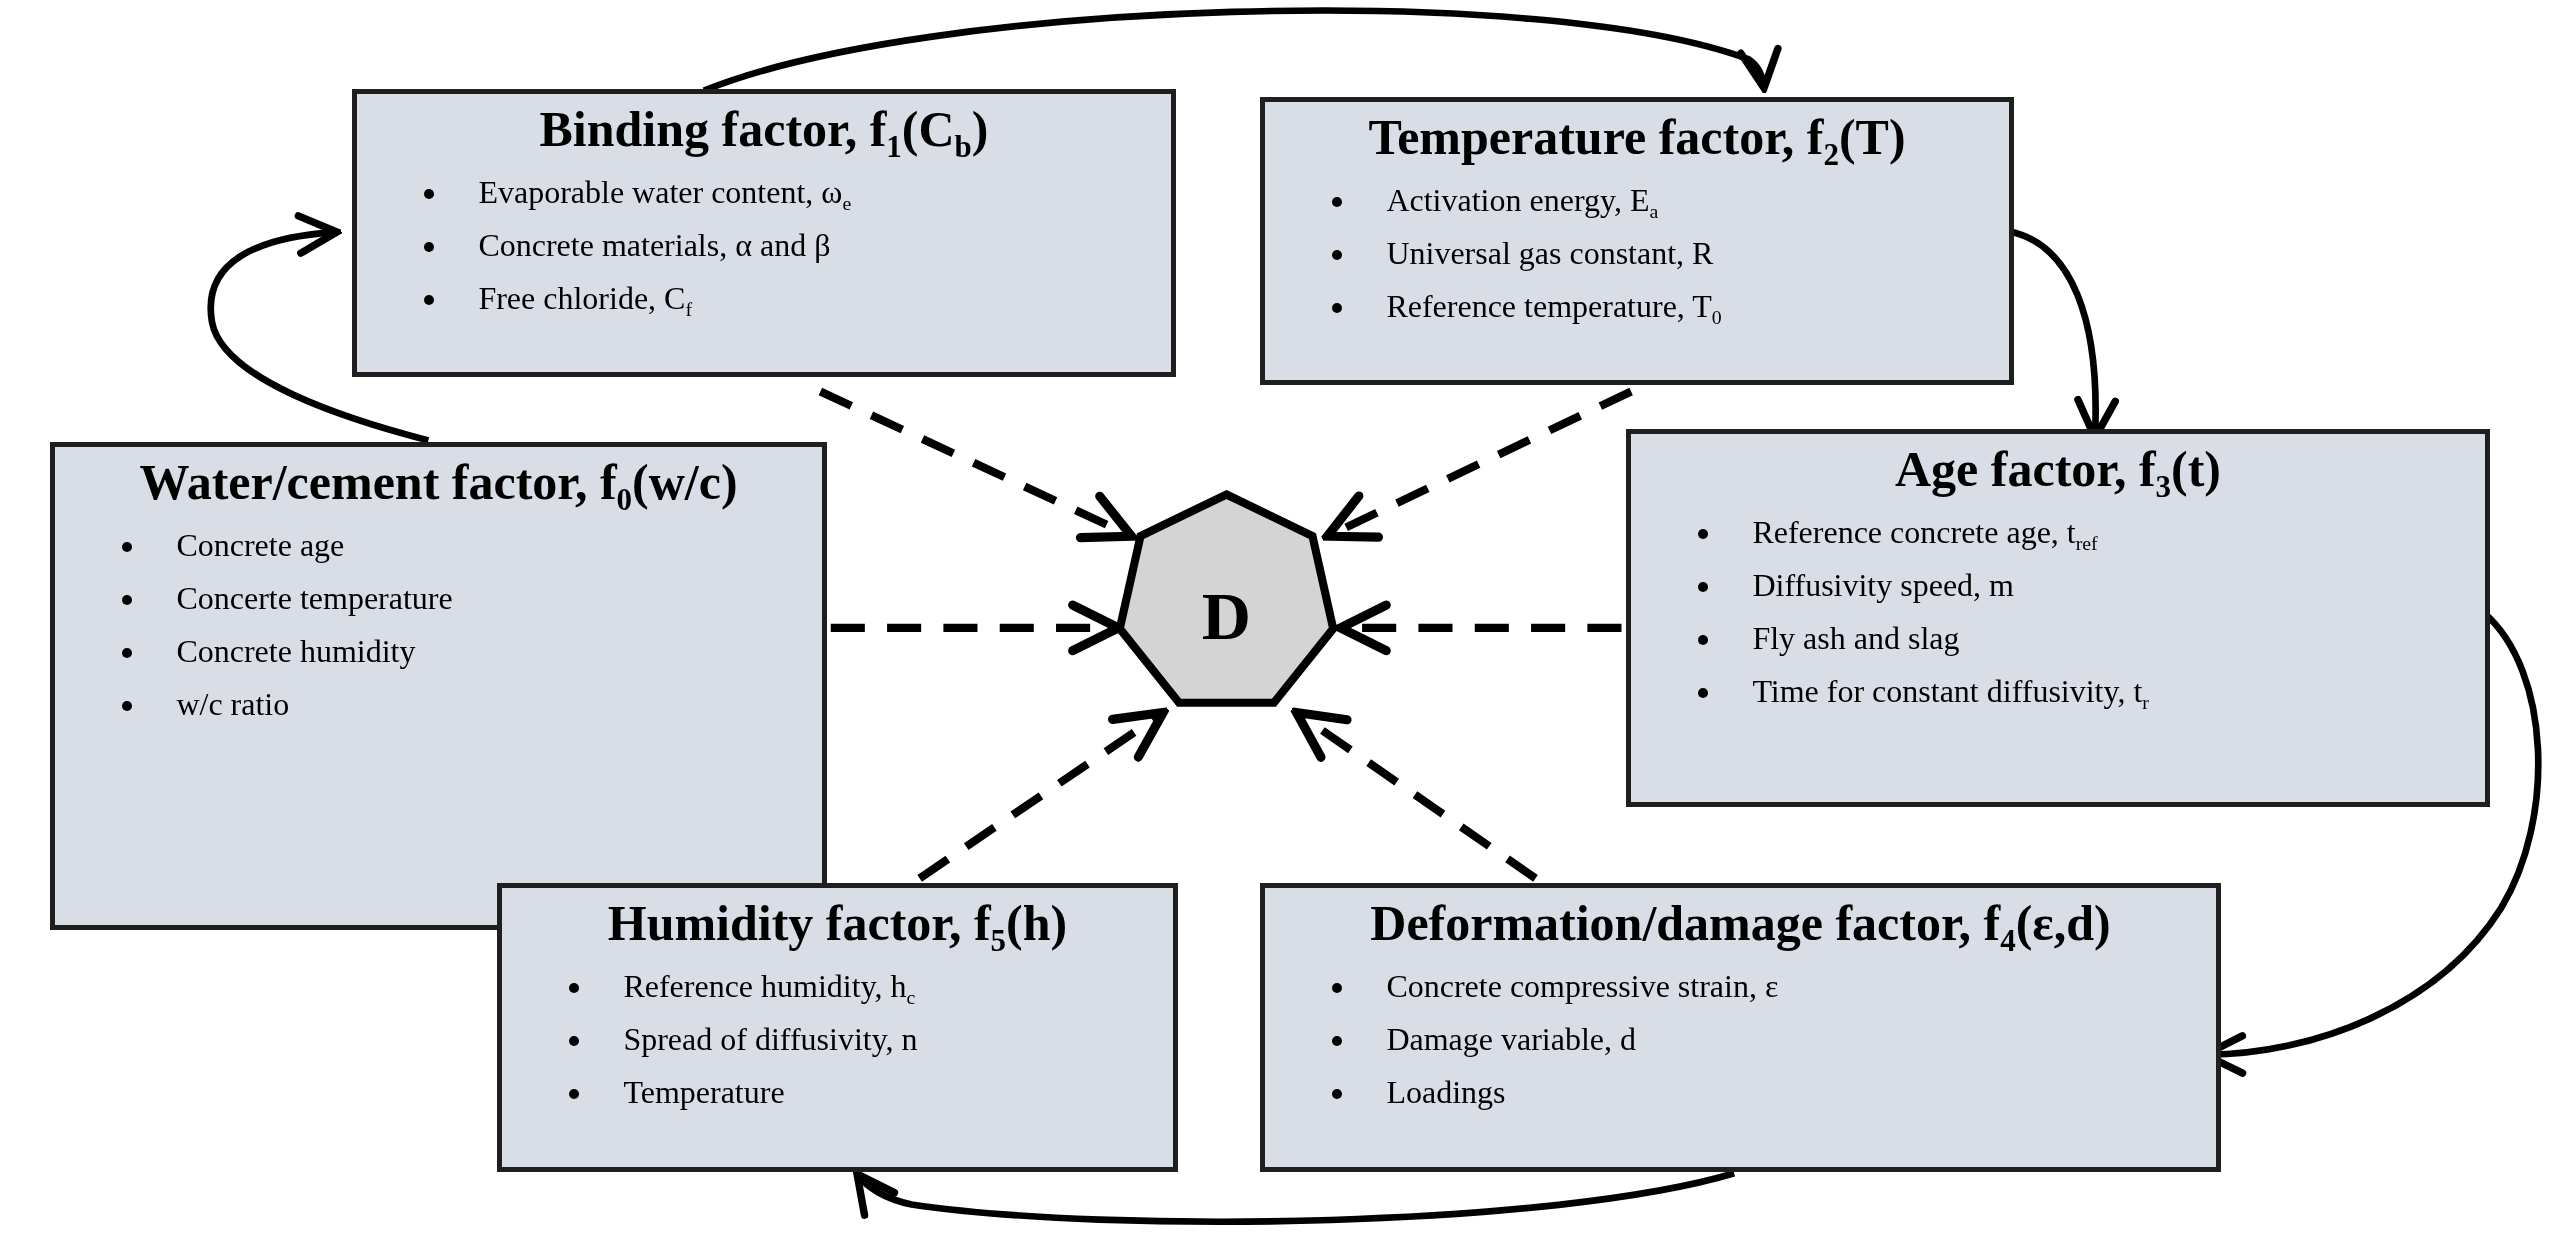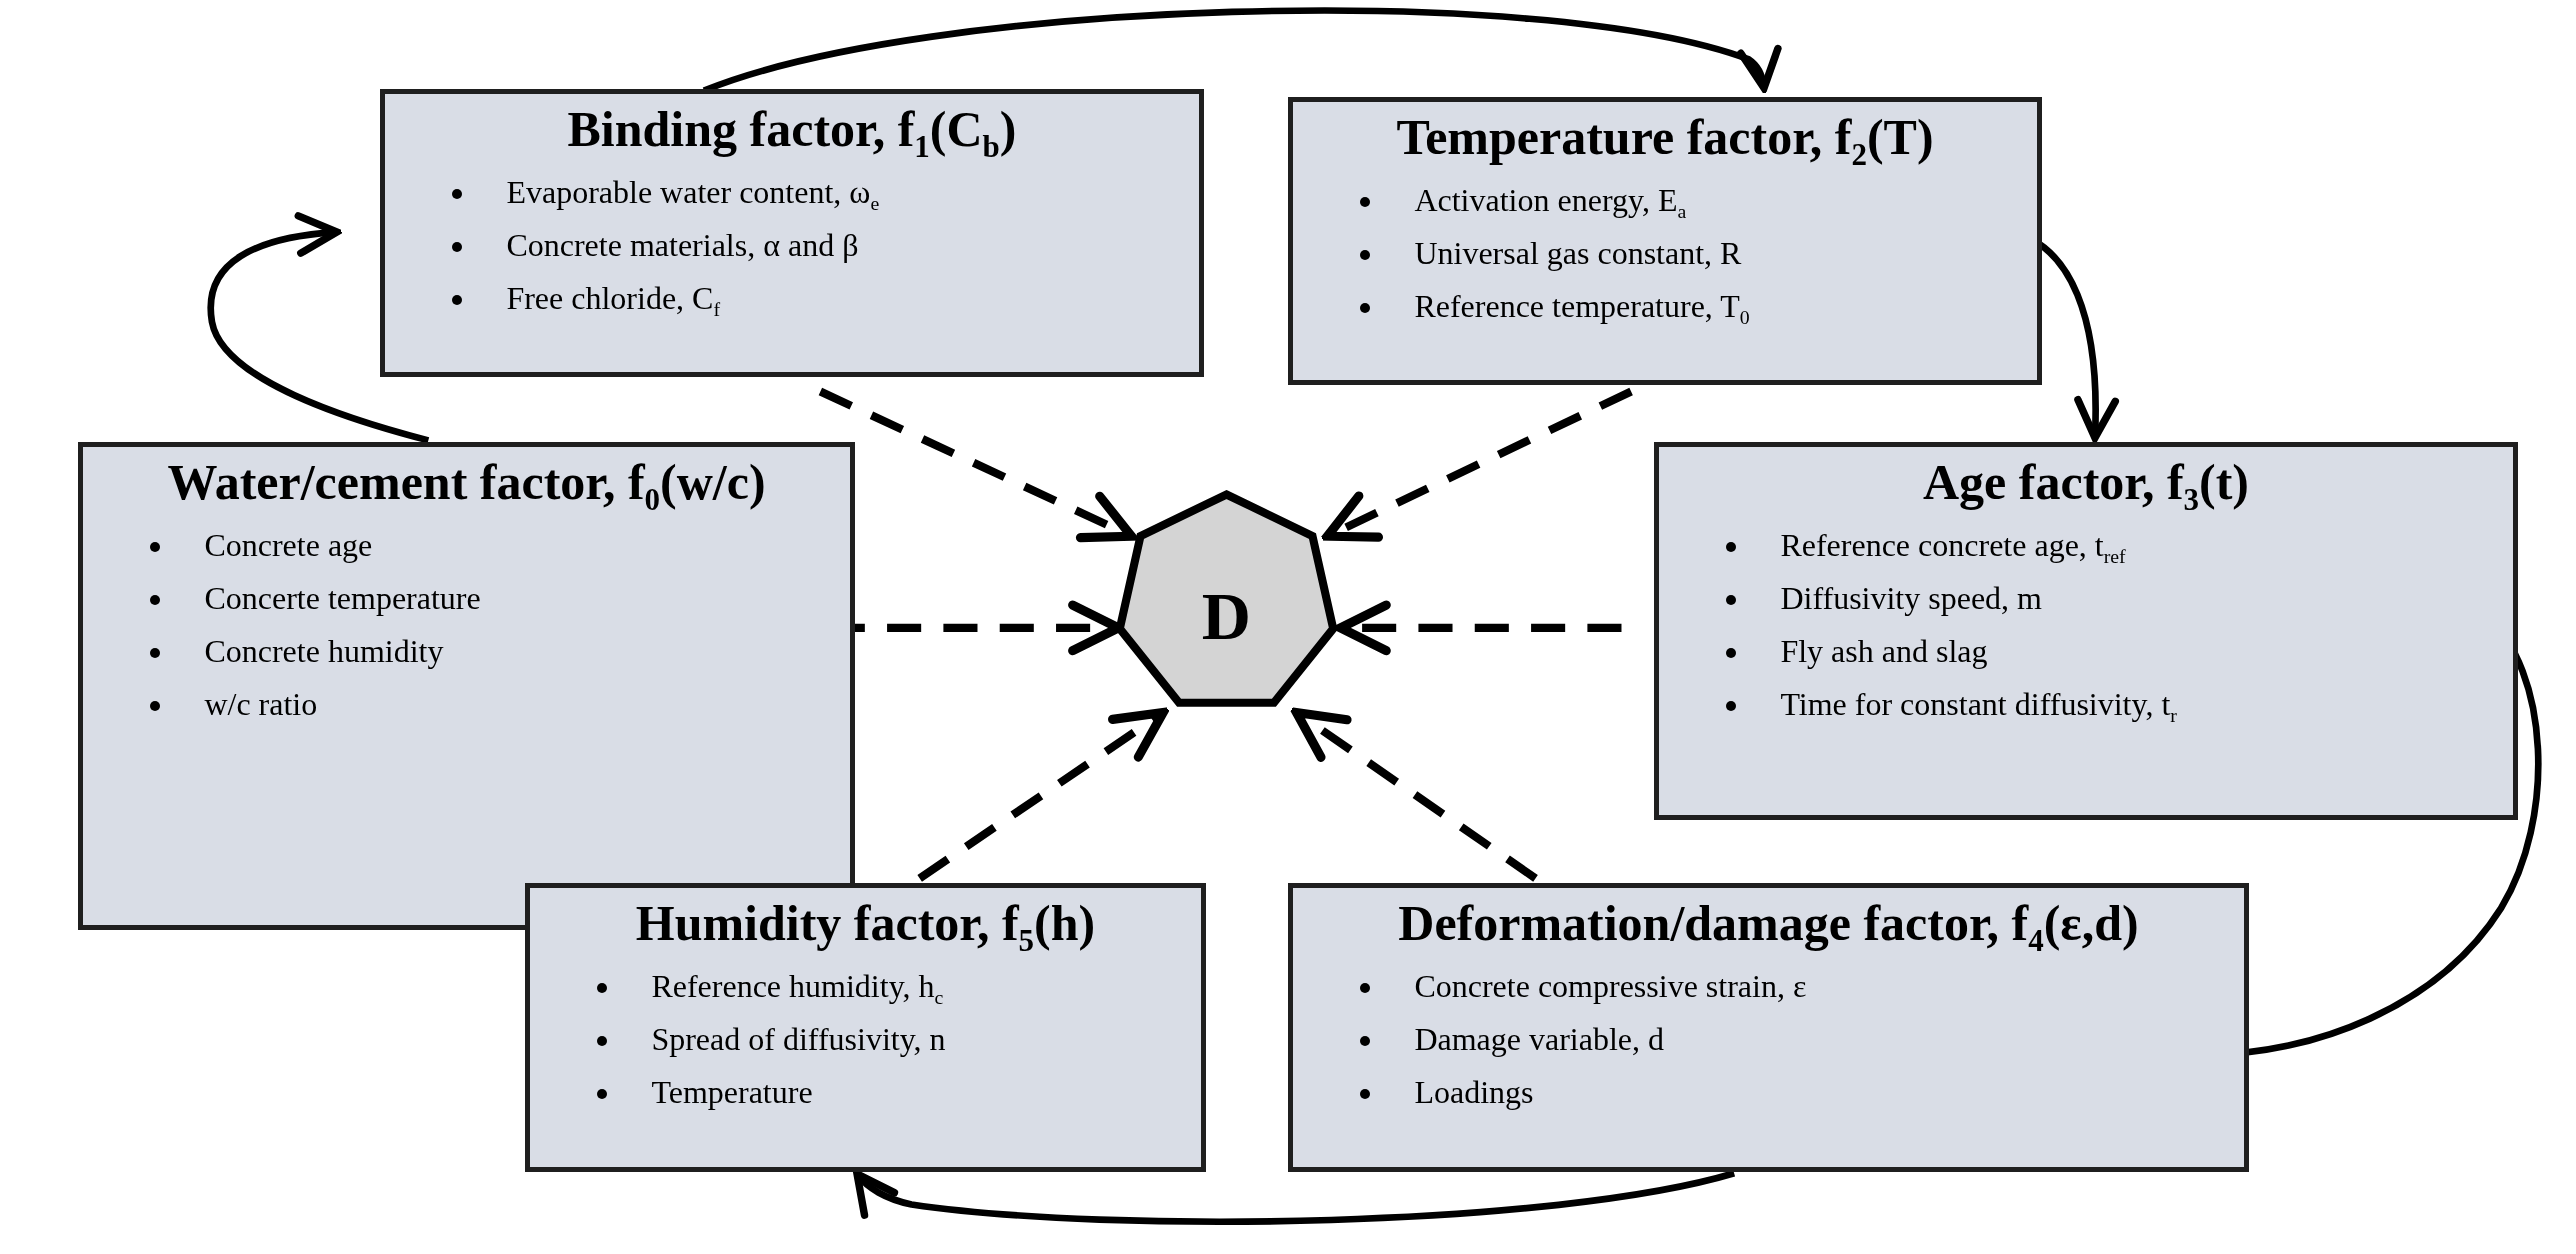--- a/index.html
+++ b/index.html
@@ -22,21 +22,20 @@
   #arrows path.flow{fill:none;stroke:var(--line);stroke-width:9;}
   #arrows path.input{fill:none;stroke:var(--line);stroke-width:11;stroke-dasharray:46 30;}
   #arrows polygon{fill:var(--heptagon-fill);stroke:var(--line);stroke-width:11;stroke-linejoin:miter;}
   #arrows text{font-family:"Liberation Serif", serif;font-weight:bold;font-size:92px;fill:var(--text);}
   .box{
     position:absolute;
     background:var(--box-fill);
     border:5.2px solid var(--box-border);
     box-sizing:border-box;
     padding:6px 10.4px 6px 10.4px;
-    margin-left:28px;
   }
   .box .title{
     font-weight:bold;
     font-size:50px;
     line-height:1.16;
     text-align:center;
     white-space:nowrap;
   }
   .box ul{
     margin:10.4px 0 0 0;
@@ -48,21 +47,21 @@
     line-height:1.14;
     padding-left:28px;
     margin-top:16.3px;
     white-space:nowrap;
   }
   sub{font-size:62%;line-height:0;}
   
   #box-binding    {left:352px;  top:89px;  width:824px; height:288px;}
   #box-temperature{left:1260px; top:97px;  width:754px; height:288px;}
   #box-watercement{left:50px;   top:442px;  width:777px; height:488px;}
-  #box-age        {left:1626px; top:442px;  width:864px; height:378px;}
+  #box-age        {left:1626px; top:429px;  width:864px; height:378px;}
   #box-humidity   {left:497px;  top:883px; width:681px;  height:289px;}
   #box-deformation{left:1260px; top:883px; width:961px; height:289px;}
 </style>
 </head>
 <body>
 
 <div id="canvas">
 
   <svg id="arrows" viewBox="0 0 3476 1693" xmlns="http://www.w3.org/2000/svg">
     <defs>

